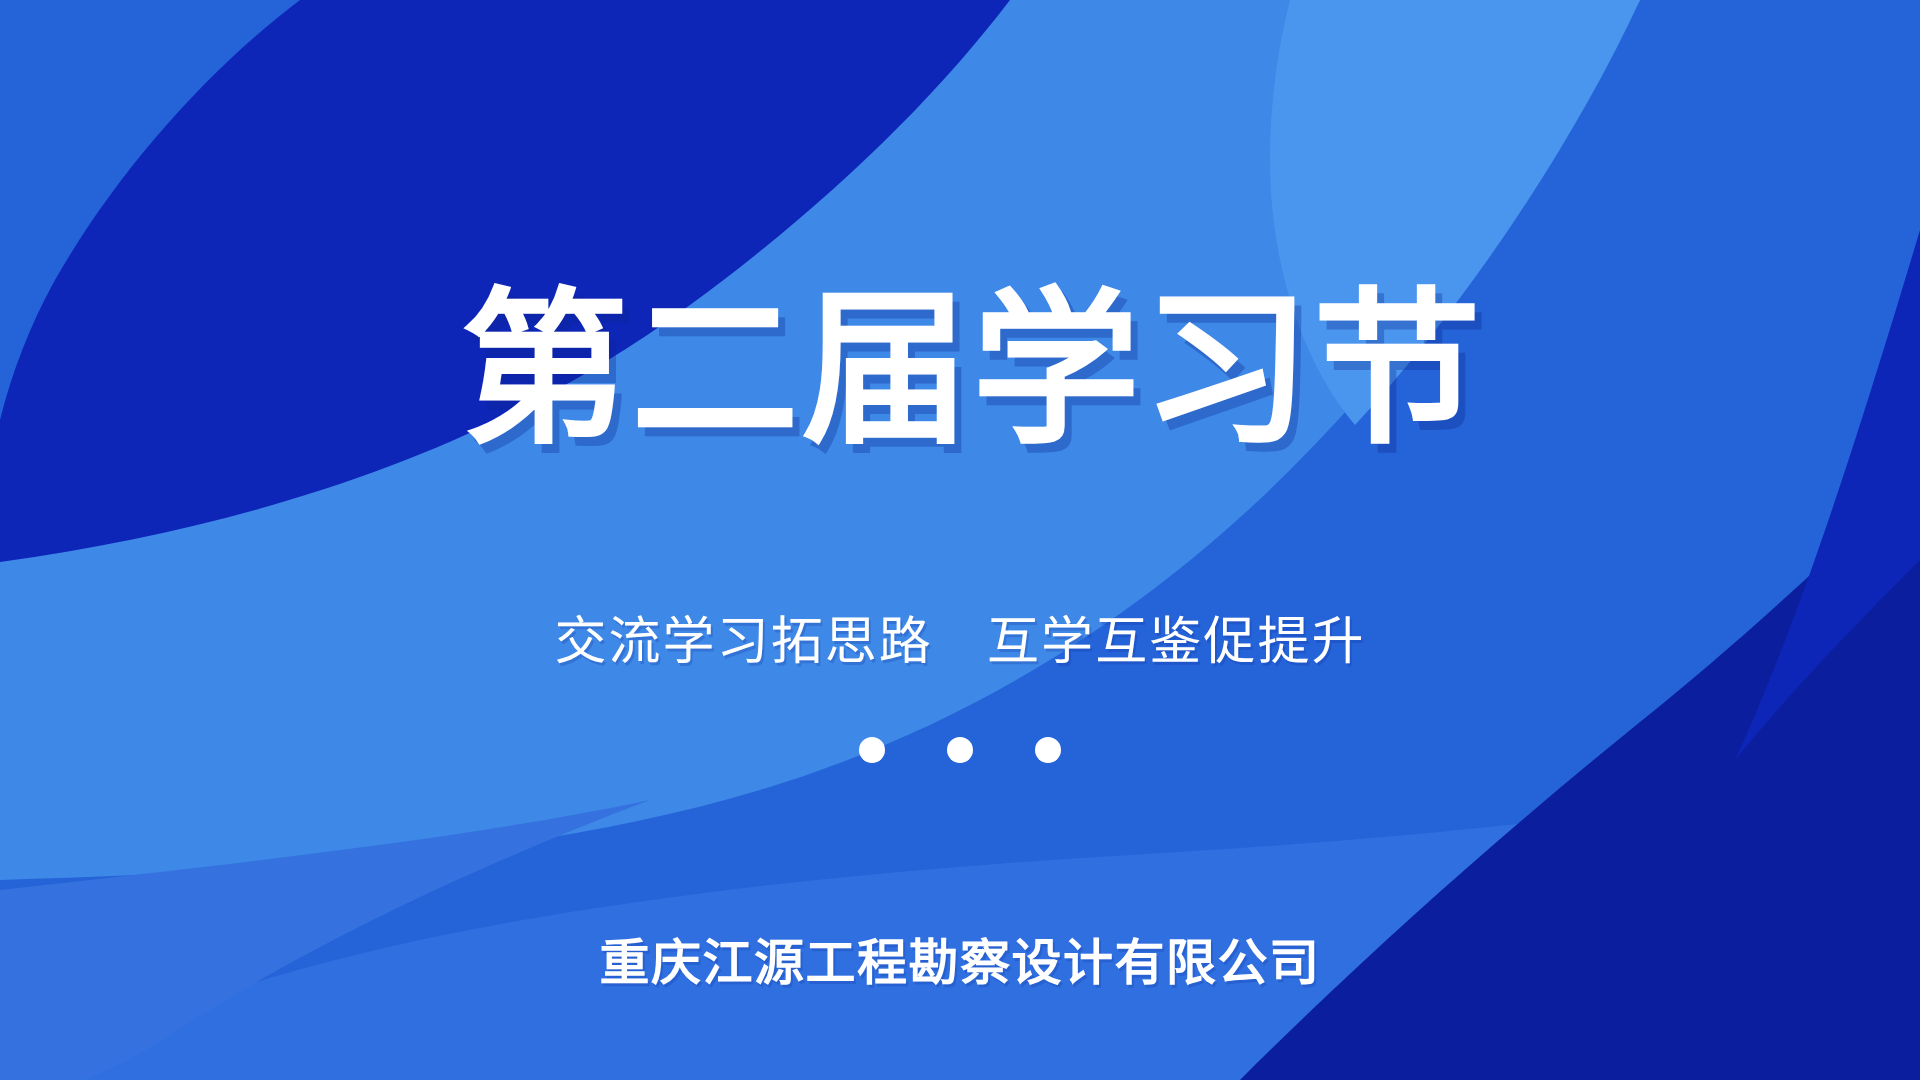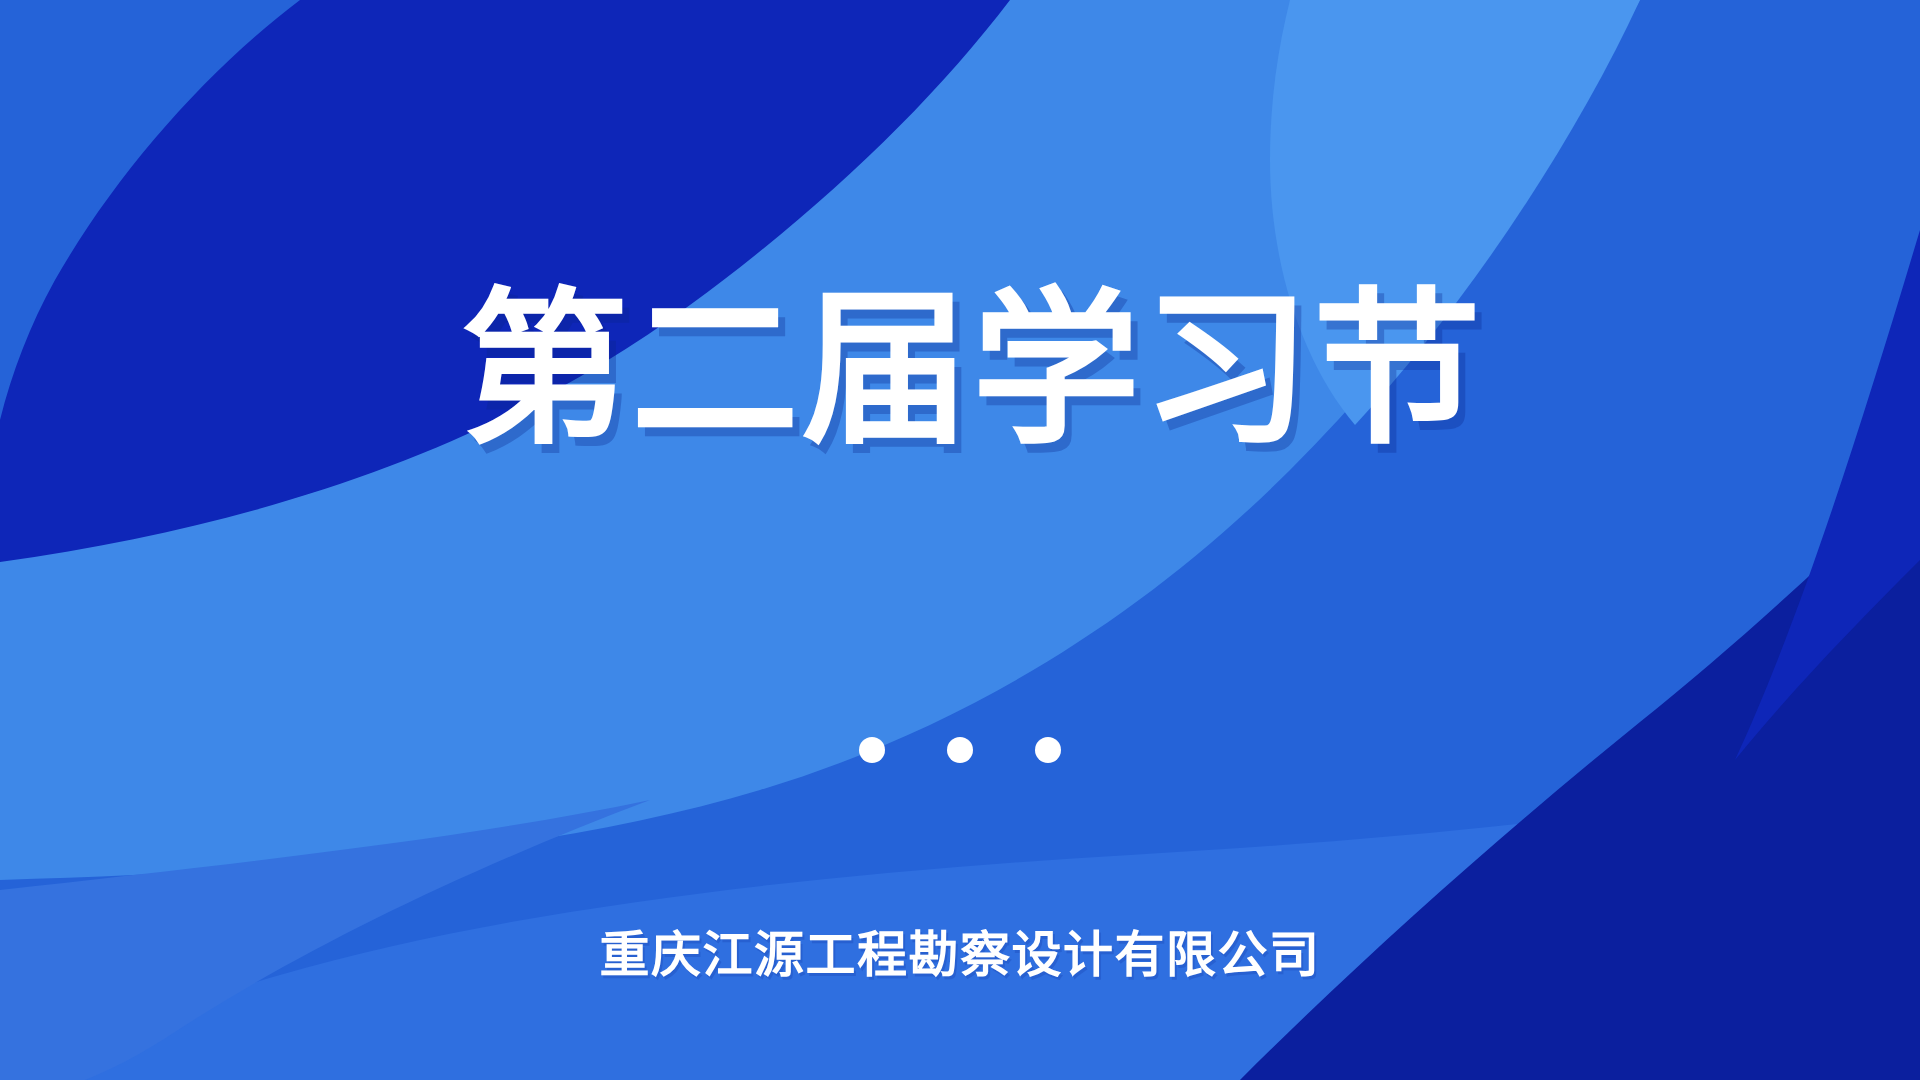--- a/index.html
+++ b/index.html
@@ -84,21 +84,21 @@
     gap: 62px;
   }
   .dot {
     width: 26px;
     height: 26px;
     border-radius: 50%;
     background: #ffffff;
   }
 
   .company {
-    margin: 4px;
+    margin: 12px;
     position: absolute;
     top: 923px;
     left: 0;
     right: 0;
     text-align: center;
     font-size: 50px;
     line-height: 1.15;
     font-weight: 700;
     color: #ffffff;
     letter-spacing: 0.03em;
@@ -162,20 +162,21 @@
              C 250 862 470 838 650 800
              C 470 868 300 950 175 1032
              C 140 1055 110 1070 85 1080
              L 0 1080 Z"></path>
   </svg>
 
   <div id="content">
 
     <h1 class="title">第二届学习节</h1>
 
+    <p class="subtitle">交流学习拓思路　互学互鉴促提升</p>
 
     <div class="dots">
       <span class="dot"></span>
       <span class="dot"></span>
       <span class="dot"></span>
     </div>
 
     <p class="company">重庆江源工程勘察设计有限公司</p>
 
   </div>

